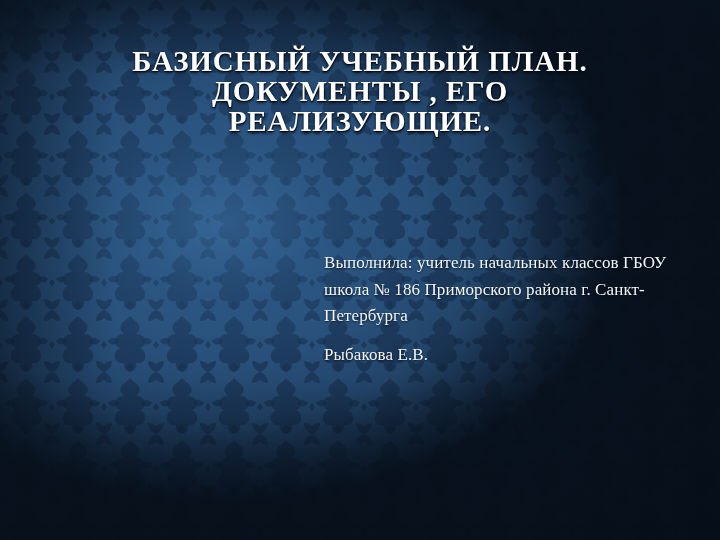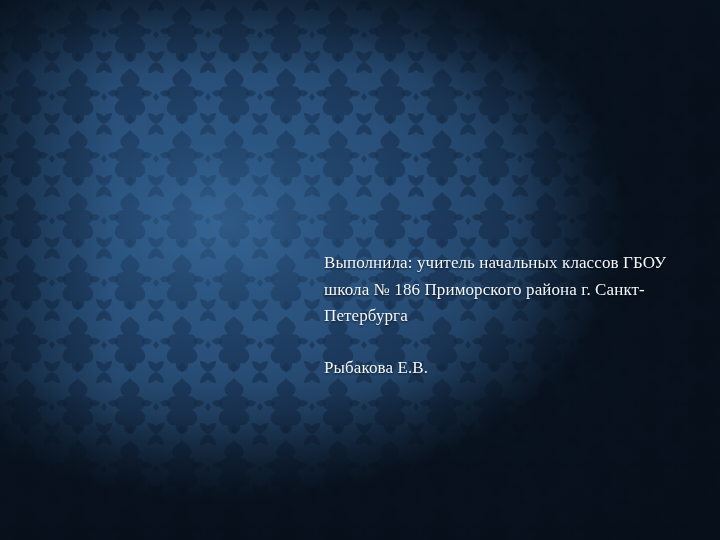--- a/index.html
+++ b/index.html
@@ -100,21 +100,21 @@
   .body-para {
     margin: 0;
     color: #f4f8fb;
     font-size: 17px;
     line-height: 26.5px;
     letter-spacing: 0.1px;
     text-shadow: 0 1px 2px rgba(4,12,22,0.75);
   }
 
   .body-para + .body-para {
-    margin-top: 25px;
+    margin-top: 12px;
   }
 </style>
 </head>
 <body>
 
 <div id="slide">
 
   <div class="bg-layer" id="bg-base"></div>
 
   <svg class="bg-layer" id="bg-damask" viewBox="0 0 720 540" preserveAspectRatio="none" aria-hidden="true">
@@ -157,20 +157,25 @@
       </pattern>
     </defs>
     <rect x="0" y="0" width="720" height="540" fill="url(#damaskTile)"></rect>
   </svg>
 
   <div class="bg-layer" id="bg-vignette"></div>
   <div class="bg-layer" id="bg-edge"></div>
 
   <div id="content">
 
+    <div id="title-block">
+      <span class="title-line">БАЗИСНЫЙ УЧЕБНЫЙ ПЛАН.</span>
+      <span class="title-line">ДОКУМЕНТЫ , ЕГО</span>
+      <span class="title-line">РЕАЛИЗУЮЩИЕ.</span>
+    </div>
 
     <div id="body-block">
       <p class="body-para">Выполнила: учитель начальных классов ГБОУ школа № 186 Приморского района г. Санкт-Петербурга</p>
       <p class="body-para">Рыбакова Е.В.</p>
     </div>
 
   </div>
 </div>
 
 </body></html>

